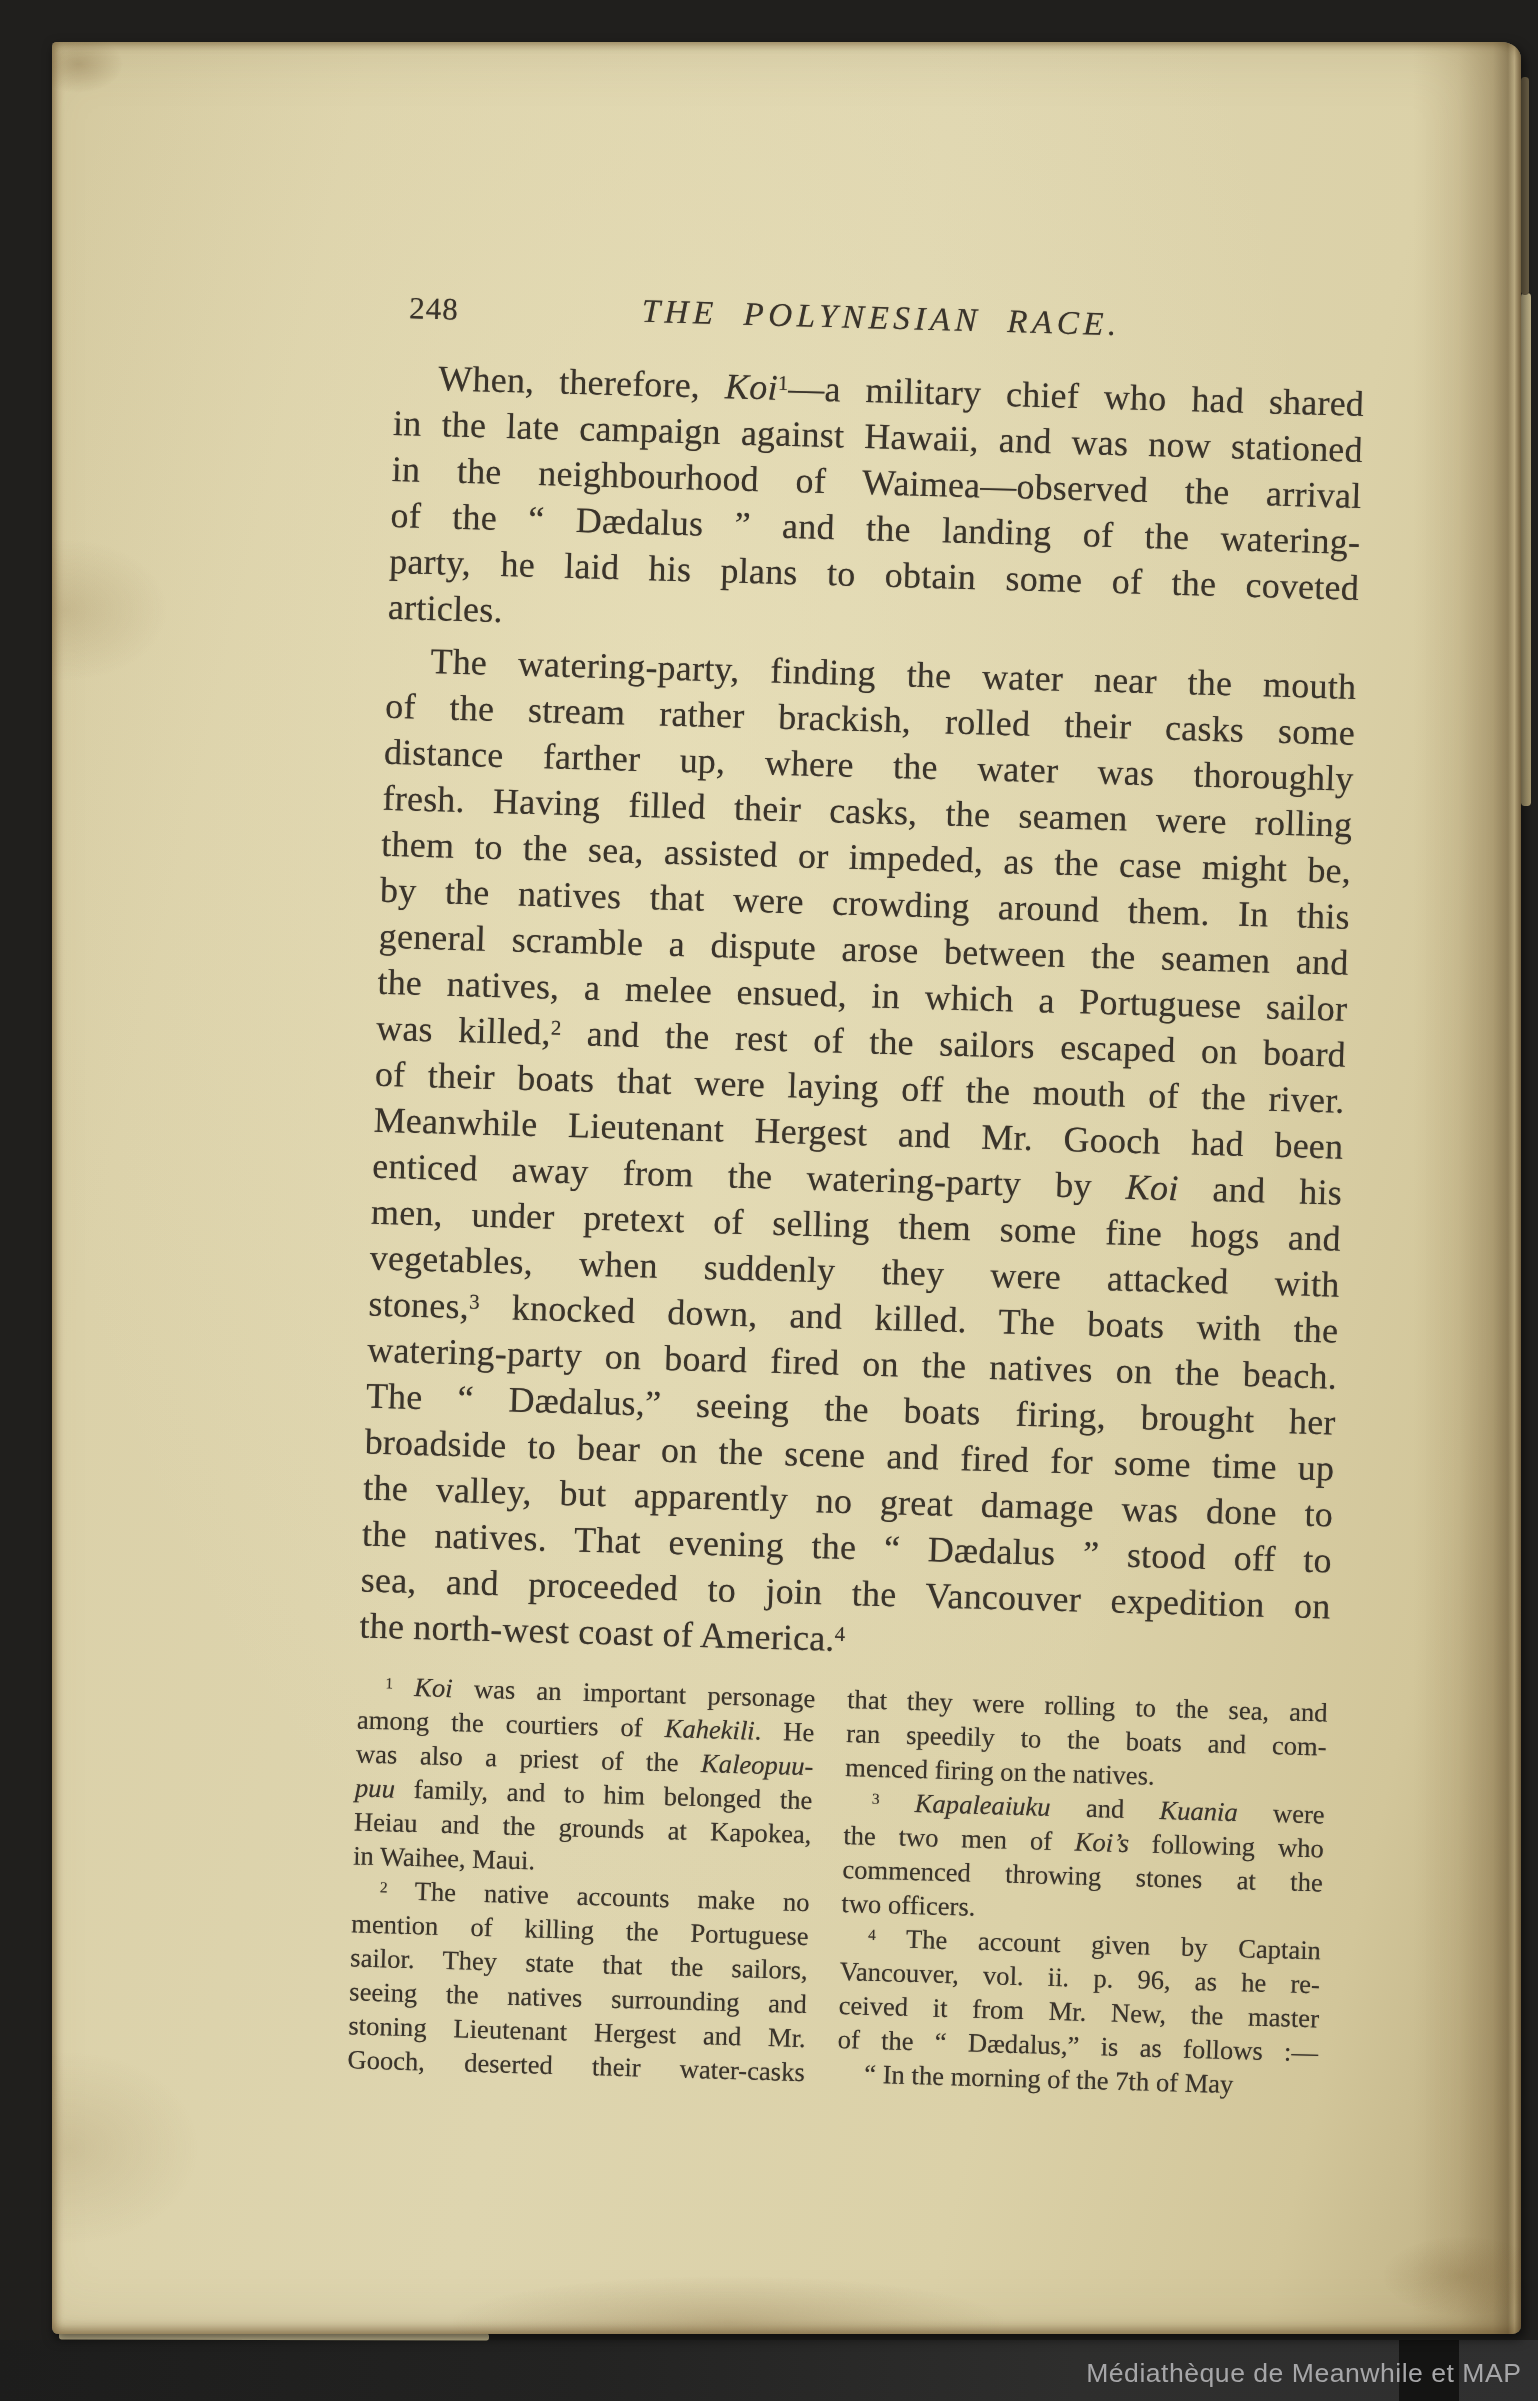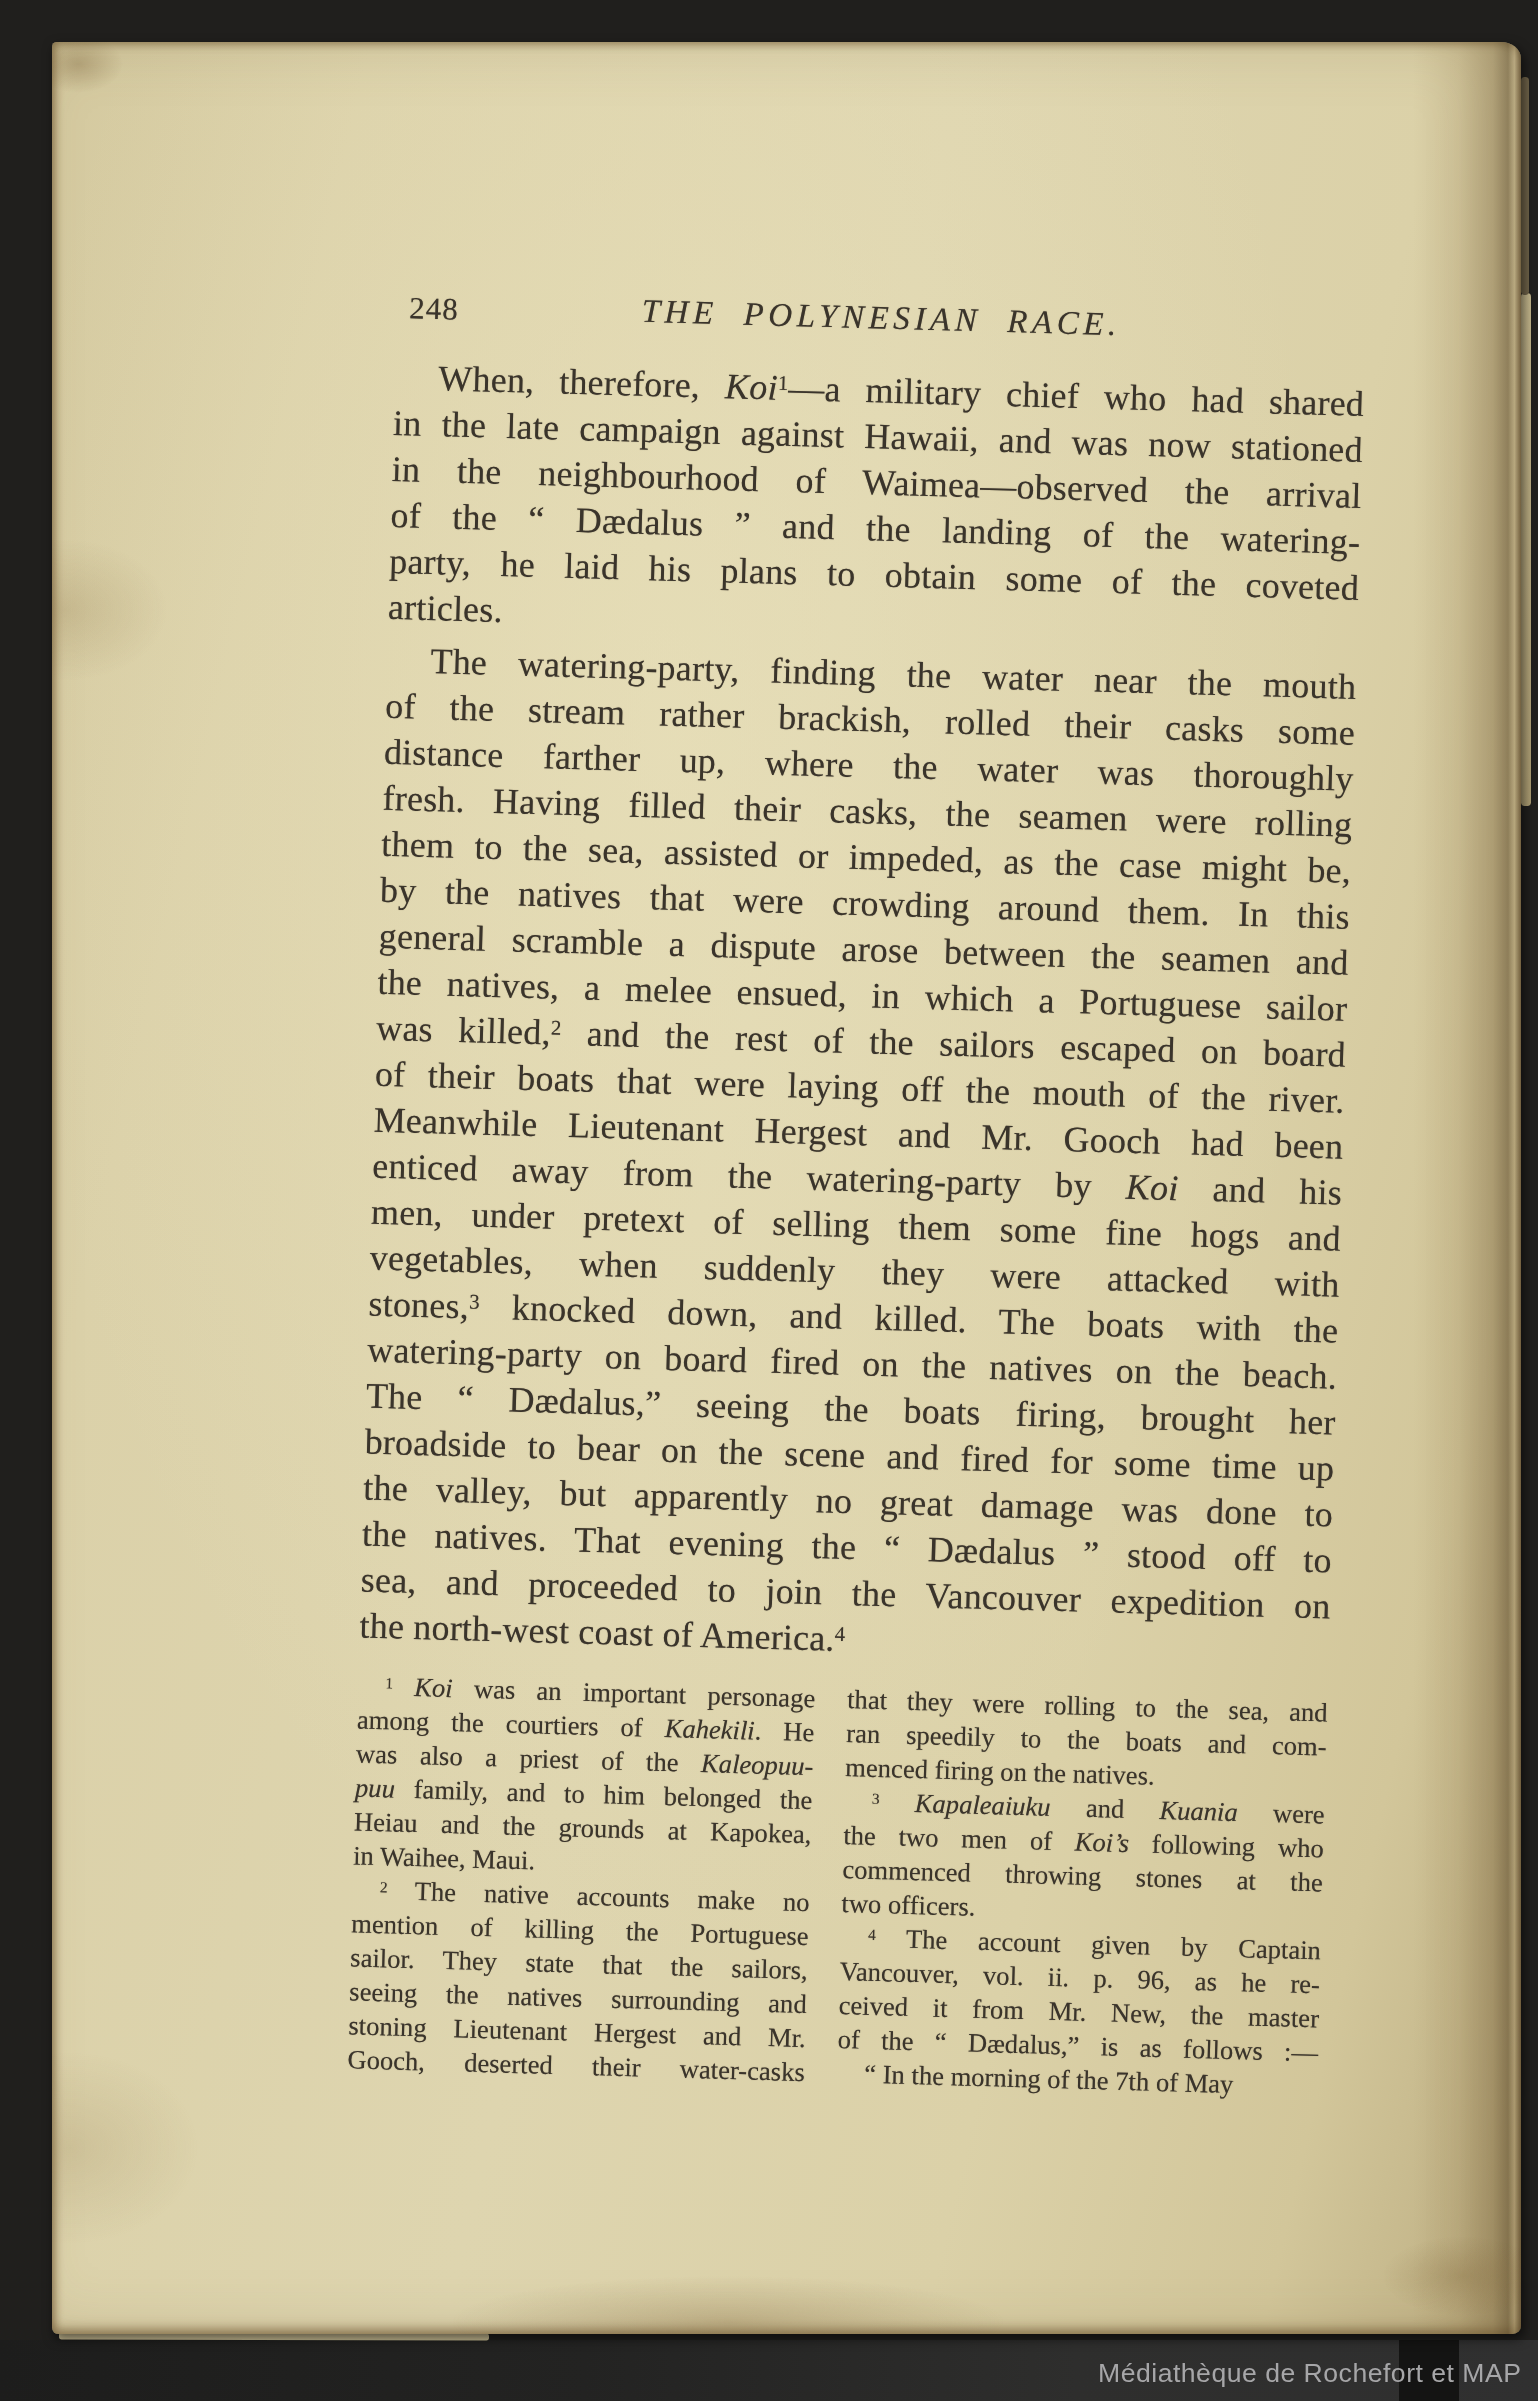--- a/index.html
+++ b/index.html
@@ -104,21 +104,21 @@
   em{font-style:italic;}
   sup{font-size:58%;vertical-align:baseline;position:relative;top:-0.5em;line-height:0;}
 </style>
 </head>
 <body>
 
 <div class="stage">
 
   <div class="band"></div>
   <div class="band-dark"></div>
-  <div class="watermark">Médiathèque de Rochefort et MAP</div>
+  <div class="watermark">Médiathèque de Meanwhile et MAP</div>
 
   <div class="edge-sliver-mid"></div>
   <div class="edge-sliver-top"></div>
   <div class="under-edge"></div>
 
   <div class="page">
     <div class="right-shade"></div>
 
     <div class="print">
       <div class="header">

